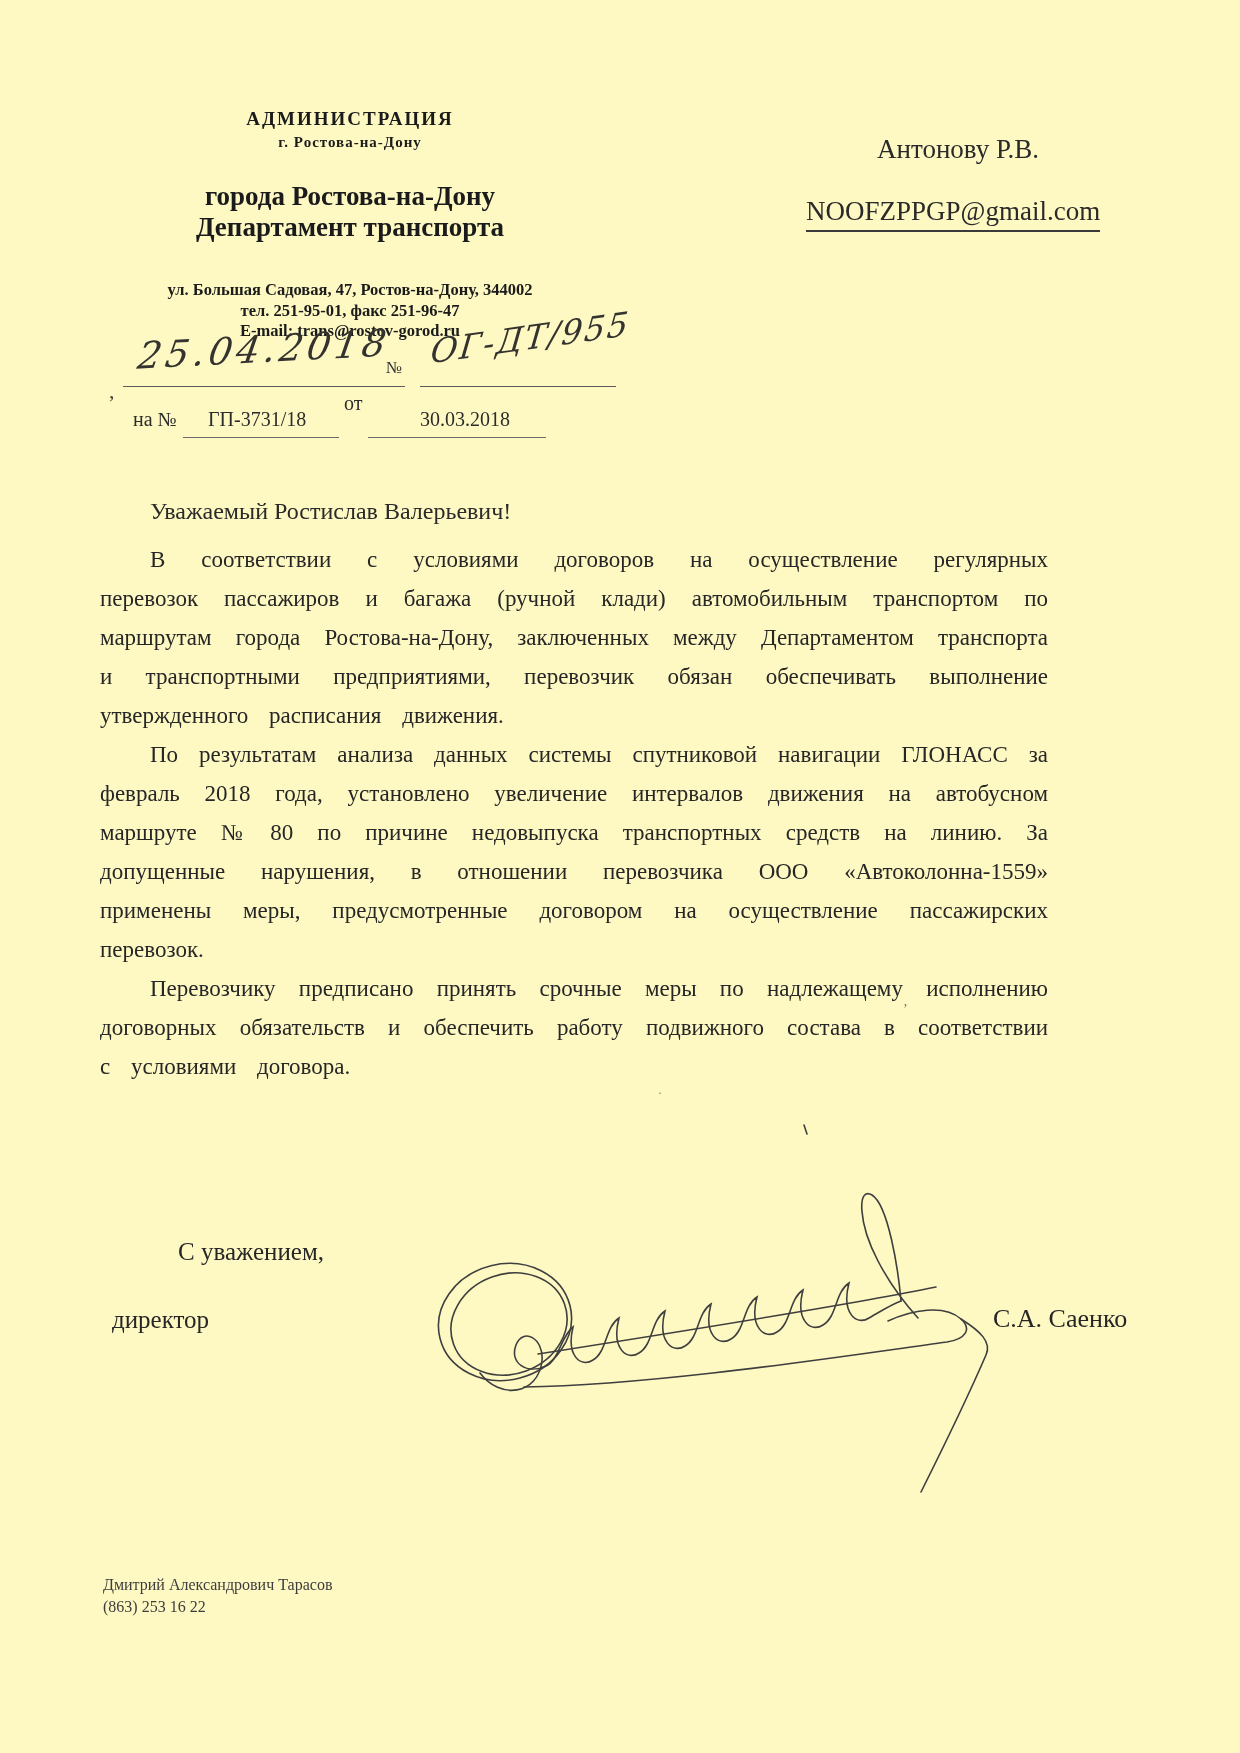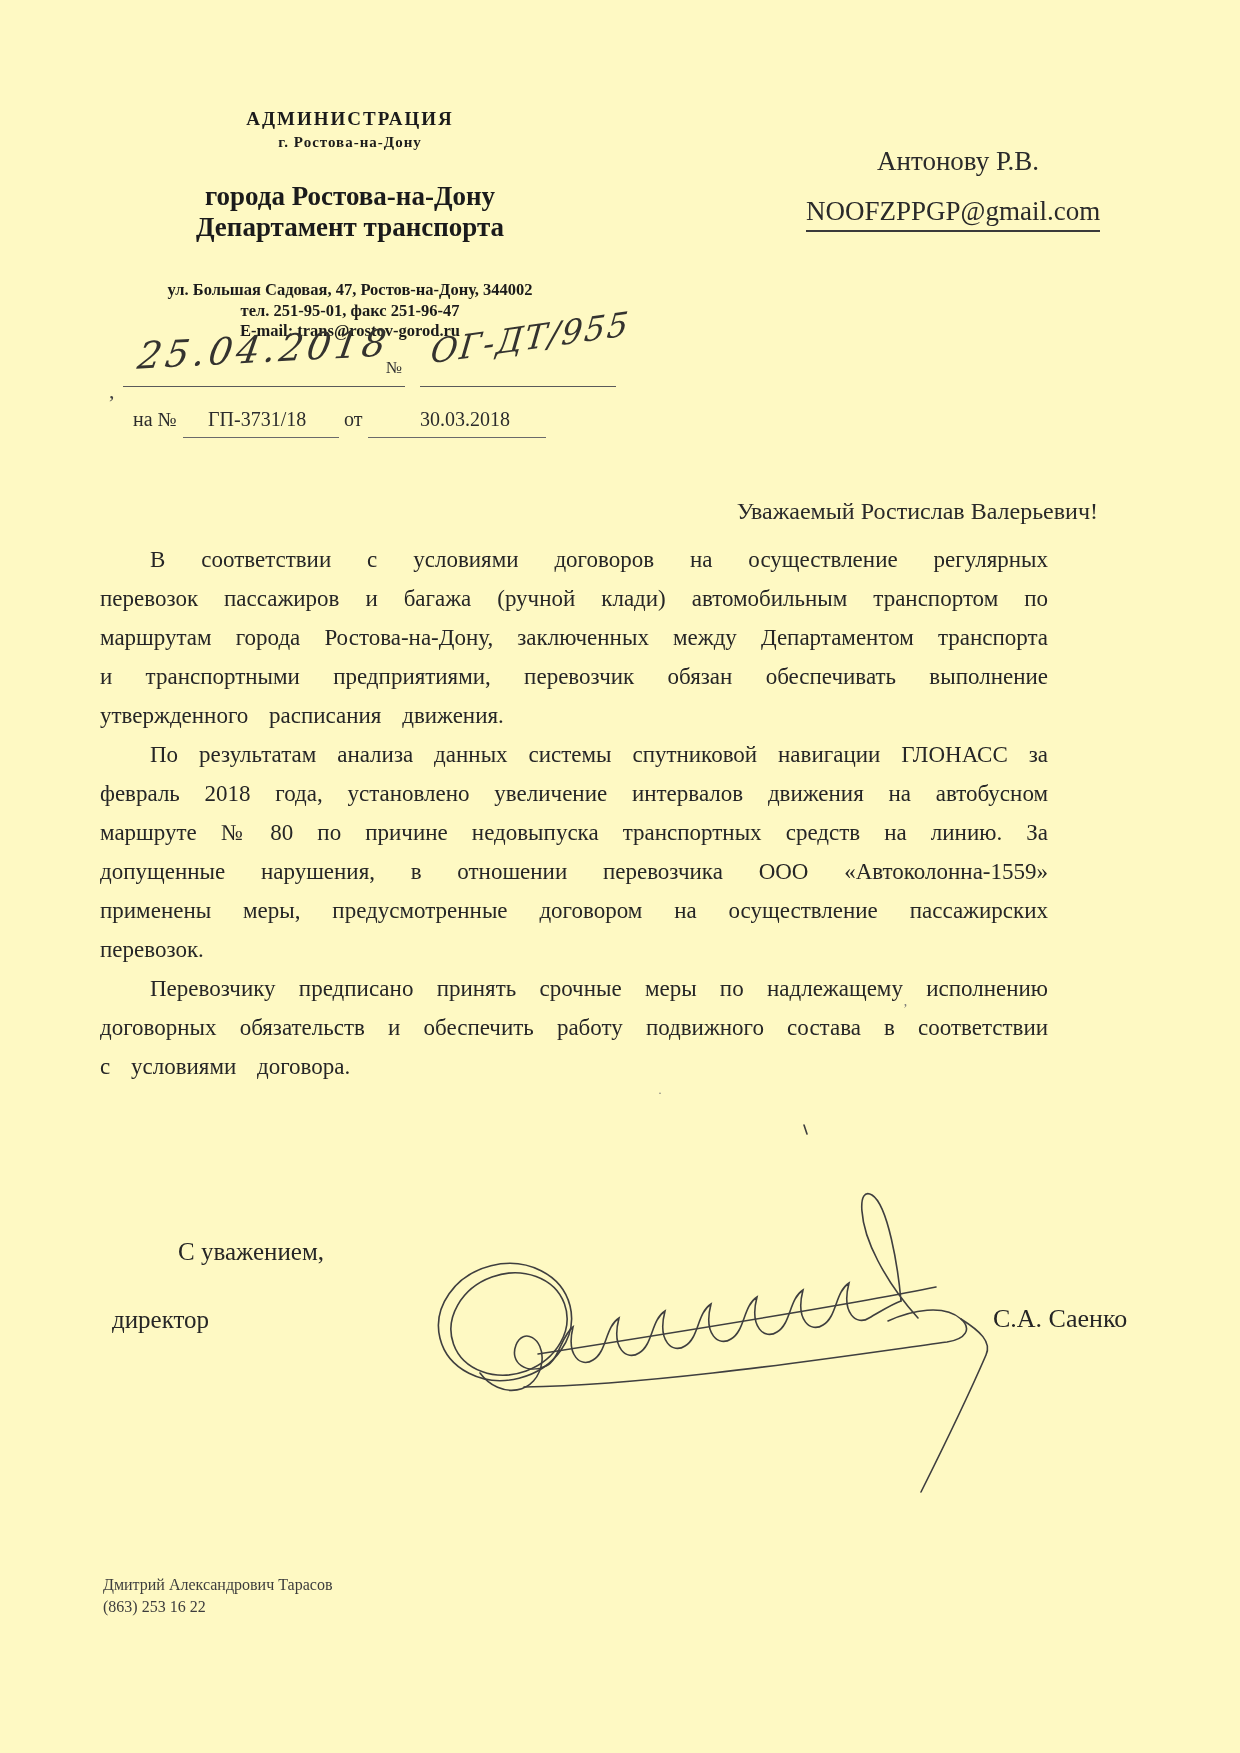--- a/index.html
+++ b/index.html
@@ -35,32 +35,32 @@
              transform:rotate(-8deg) skewX(-14deg); }
   .rule { position:absolute; height:0; border-bottom:1.5px solid #5a5a5a; }
   .rule-1 { left:123px; top:386px; width:282px; }
   .rule-2 { left:420px; top:386px; width:196px; }
   .num-sign { left:386px; top:358px; font-size:17px; color:#333; }
   .comma-mark { left:109px; top:378px; font-size:22px; color:#444; }
 
   .reply-row { font-size:20px; color:#2c2c2c; }
   .reply-prefix { left:133px; top:408px; }
   .reply-number { left:208px; top:408px; }
-  .reply-from   { left:344px; top:408px; }
+  .reply-from   { left:344px; top:392px; }
   .reply-date   { left:420px; top:408px; }
   .rule-3 { left:183px; top:437px; width:156px; border-bottom:1.2px solid #6a6a6a; }
   .rule-4 { left:368px; top:437px; width:178px; border-bottom:1.2px solid #6a6a6a; }
 
   
-  .recipient-name  { left:877px; top:146px; font-size:27px; color:#2a2a2a; }
+  .recipient-name  { left:877px; top:134px; font-size:27px; color:#2a2a2a; }
   .recipient-email { left:806px; top:196px; font-size:27px; color:#2a2a2a;
                      border-bottom:2px solid #3a3a3a; padding-bottom:3px; }
 
   
-  .salutation { left:150px; top:498px; width:948px; text-align:right;
+  .salutation { left:150px; top:498px; width:948px; text-align:left;
                 font-size:24px; color:#2a2a2a; }
   .body-text  { left:100px; top:540px; width:948px;
                 font-size:23px; line-height:39px; text-align:justify;
                 word-spacing:15px; color:#262626; }
   .body-text p { margin:0; text-indent:50px; }
 
   
   .regards  { left:178px; top:1238px; font-size:25px; }
   .position { left:112px; top:1306px; font-size:25px; }
   .signer   { left:993px; top:1304px; font-size:26px; }

